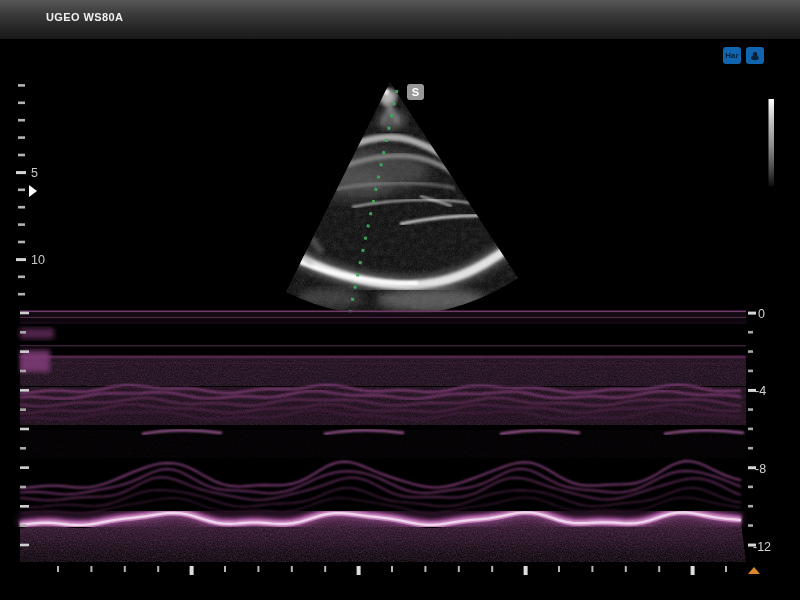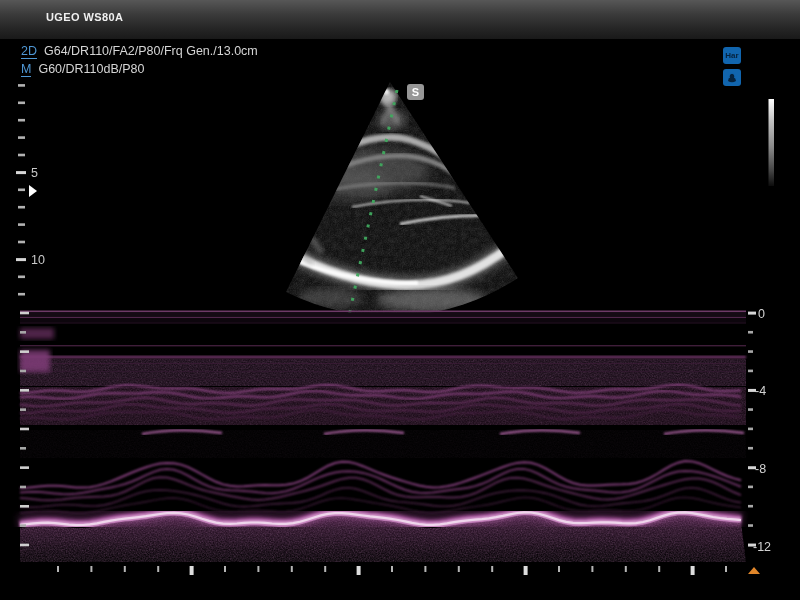--- a/index.html
+++ b/index.html
@@ -6,39 +6,35 @@
   body{width:800px;height:600px;overflow:hidden;font-family:"Liberation Sans",sans-serif;}
   .screen{position:relative;width:800px;height:600px;background:#000;}
   .titlebar{position:absolute;top:0;left:0;width:800px;height:39px;
     background:linear-gradient(#575757 0%,#3c3c3c 35%,#262626 72%,#191919 100%);
     border-bottom:1px solid #000;}
   .title{position:absolute;left:46px;top:11px;font-size:11px;font-weight:bold;
     color:#f0f0f0;letter-spacing:.4px;}
   .infobar{position:absolute;left:21px;top:42px;z-index:5;}
   .info-line{font-size:12.5px;color:#d5d5d5;line-height:18px;white-space:nowrap;}
   .mode{color:#4f97d4;border-bottom:1.5px solid #4f97d4;margin-right:7px;padding-bottom:0px;}
-  .badges{position:absolute;top:47px;left:723px;display:flex;gap:5px;z-index:5;flex-direction:column;}
+  .badges{position:absolute;top:47px;left:723px;display:flex;gap:5px;z-index:5;}
   .badge{width:18px;height:17px;background:#1165ae;border-radius:3px;color:#05233f;
     font-size:8px;font-weight:bold;display:flex;align-items:center;justify-content:center;}
   svg.display{position:absolute;top:0;left:0;}
   text{font-family:"Liberation Sans",sans-serif;}
 </style>
 </head>
 <body>
 
 <div class="screen">
 
   <div class="titlebar">
     <div class="title">UGEO WS80A</div>
   </div>
 
-  <div class="infobar">
-    <div class="info-line"><span class="mode">2D</span><span>G64/DR110/FA2/P80/Frq Gen./13.0cm</span></div>
-    <div class="info-line"><span class="mode">M</span><span>G60/DR110dB/P80</span></div>
-  </div>
 
   <div class="badges">
     <div class="badge">Har</div>
     <div class="badge">
       <svg width="14" height="13" viewBox="0 0 14 13">
         <path d="M3,10 L5,3 Q7,1.5 9,3 L11,10 Q7,12.5 3,10 Z" fill="#05233f"></path>
         <path d="M4.5,7 A3,3 0 1 1 9.5,7" fill="none" stroke="#1165ae" stroke-width="1.2"></path>
         <path d="M9.5,7 l1.4,-1.8 l0.6,2.6 Z" fill="#1165ae"></path>
       </svg>
     </div>

